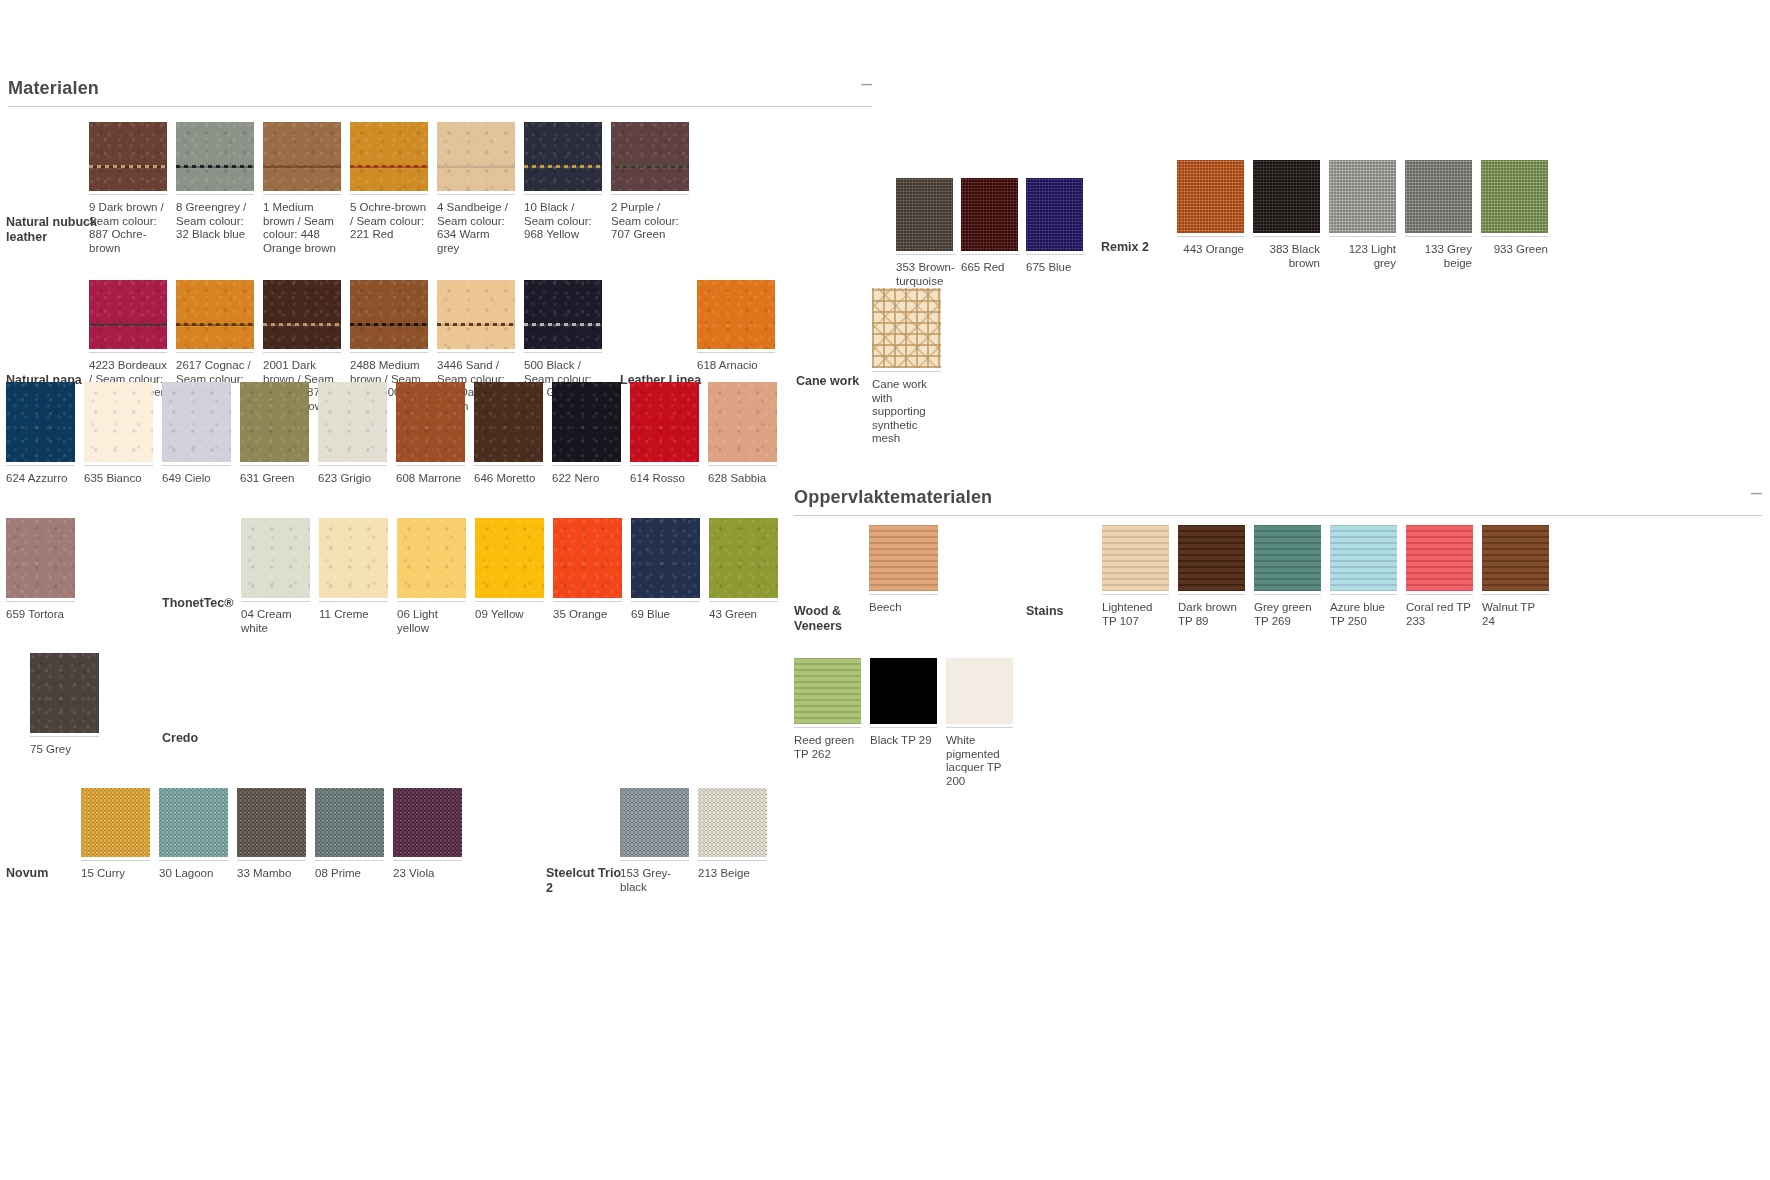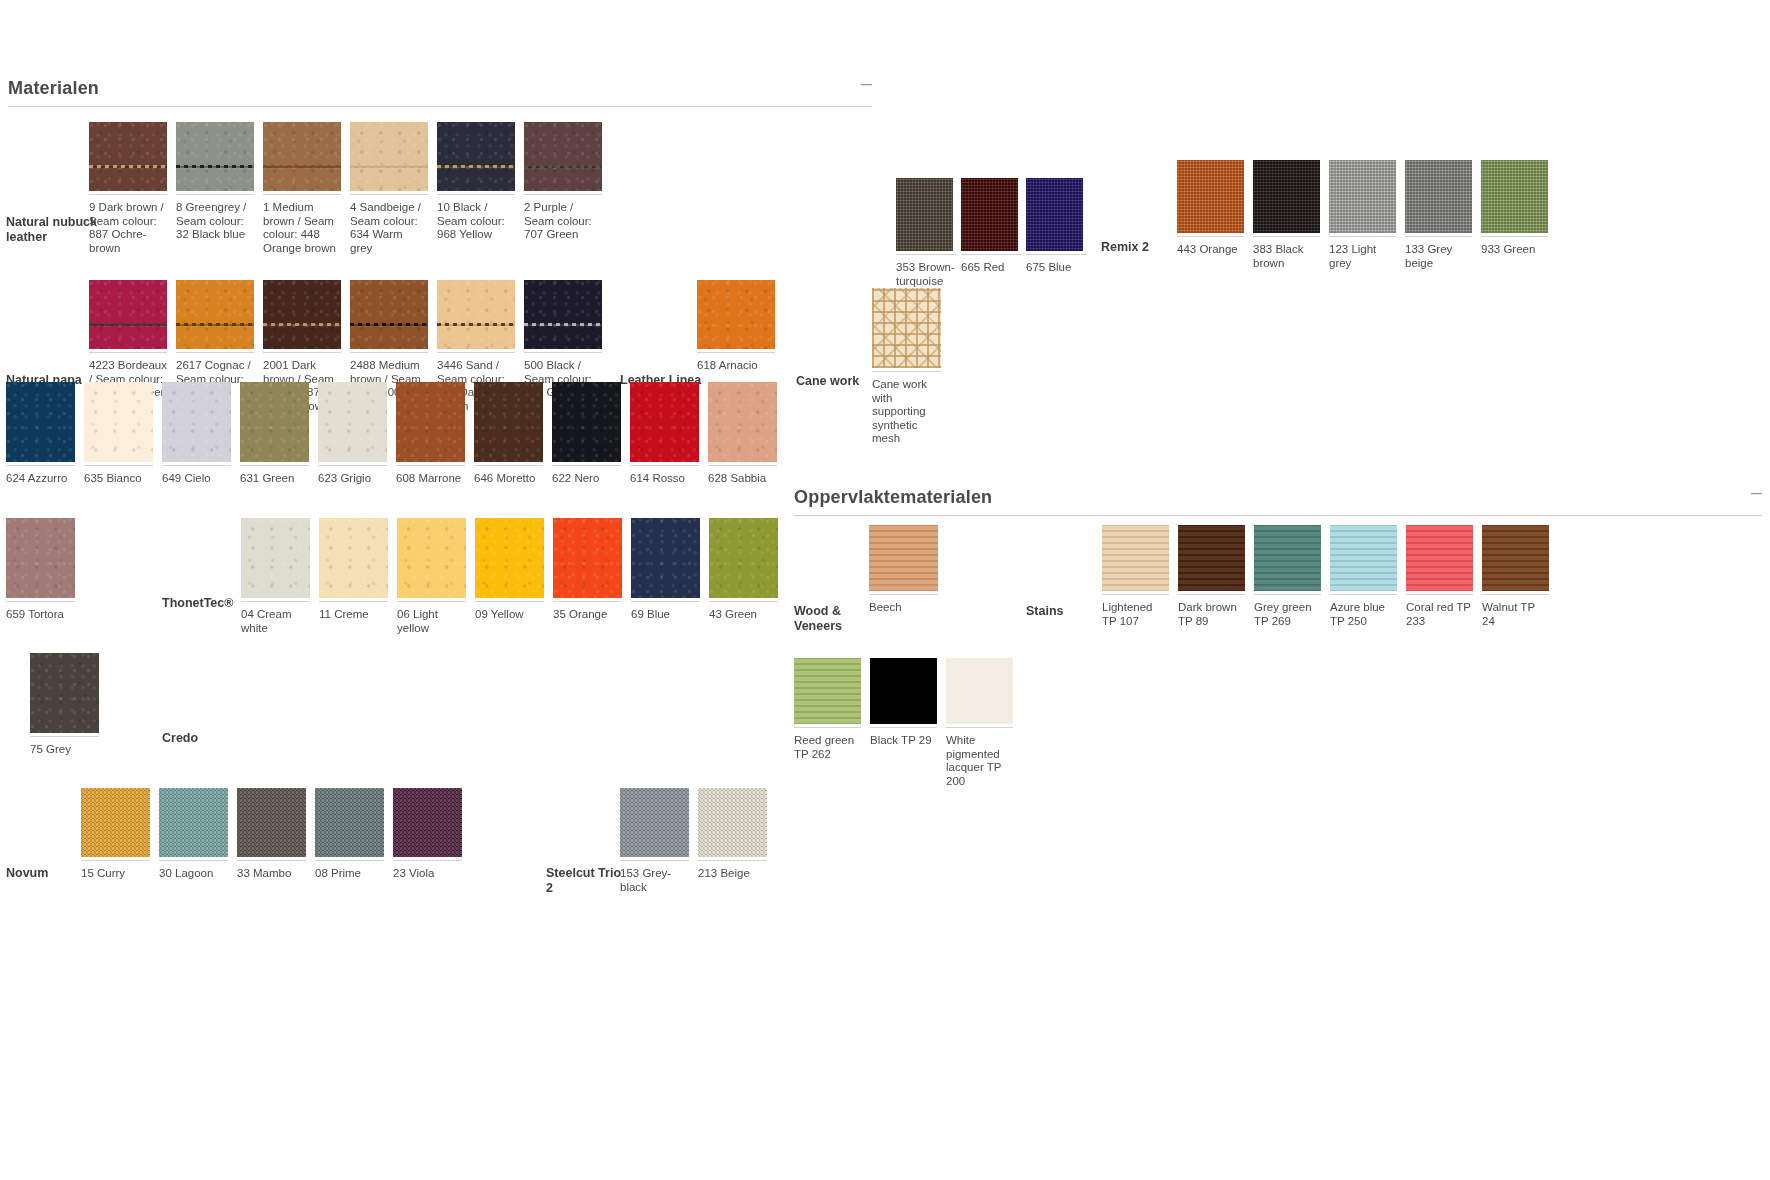--- a/index.html
+++ b/index.html
@@ -134,20 +134,27 @@
       <div class="cap" style="width:78px;">8 Greengrey / Seam colour: 32 Black blue</div>
     </div>
     <div class="cell" style="width:87px;">
       <div class="sw tex-leather" style="width:78px;height:69px;background-color:#9b6c45;position:relative;">
         <div class="seam-bar" style="top:44px;"></div>
         <div class="seam" style="top:43px;color:#8a4a1e;"></div>
       </div>
       <div class="cap" style="width:78px;">1 Medium brown / Seam colour: 448 Orange brown</div>
     </div>
     <div class="cell" style="width:87px;">
+      <div class="sw tex-leather" style="width:78px;height:69px;background-color:#cf8b24;position:relative;">
+        <div class="seam-bar" style="top:44px;"></div>
+        <div class="seam" style="top:43px;color:#b03018;"></div>
+      </div>
+      <div class="cap" style="width:78px;">5 Ochre-brown / Seam colour: 221 Red</div>
+    </div>
+    <div class="cell" style="width:87px;">
       <div class="sw tex-leather" style="width:78px;height:69px;background-color:#e2c298;position:relative;">
         <div class="seam-bar" style="top:44px;background:rgba(0,0,0,.14);"></div>
         <div class="seam" style="top:43px;color:#cbb092;"></div>
       </div>
       <div class="cap" style="width:78px;">4 Sandbeige / Seam colour: 634 Warm grey</div>
     </div>
     <div class="cell" style="width:87px;">
       <div class="sw tex-leather" style="width:78px;height:69px;background-color:#2b2c3c;position:relative;">
         <div class="seam-bar" style="top:44px;background:rgba(255,255,255,.10);"></div>
         <div class="seam" style="top:43px;color:#c7a13c;"></div>
@@ -353,21 +360,21 @@
       <div class="sw tex-weave" style="width:57px;height:73px;background-color:#4c0e0a;"></div>
       <div class="cap" style="width:60px;">665 Red</div>
     </div>
     <div class="cell" style="width:65px;">
       <div class="sw tex-weave" style="width:57px;height:73px;background-color:#261871;"></div>
       <div class="cap" style="width:60px;">675 Blue</div>
     </div>
   </div>
 
   <div class="grp-label" style="left:1101px; top:240px; width:70px;">Remix 2</div>
-  <div class="cells" style="left:1177px; top:160px;">
+  <div class="cells" style="left:1177px; top:160px;text-align:right;">
     <div class="cell" style="width:76px;">
       <div class="sw tex-weave" style="width:67px;height:73px;background-color:#d3601f;"></div>
       <div class="cap" style="width:67px;">443 Orange</div>
     </div>
     <div class="cell" style="width:76px;">
       <div class="sw tex-weave" style="width:67px;height:73px;background-color:#221c19;"></div>
       <div class="cap" style="width:67px;">383 Black brown</div>
     </div>
     <div class="cell" style="width:76px;">
       <div class="sw tex-weave" style="width:67px;height:73px;background-color:#b3b3b0;"></div>

